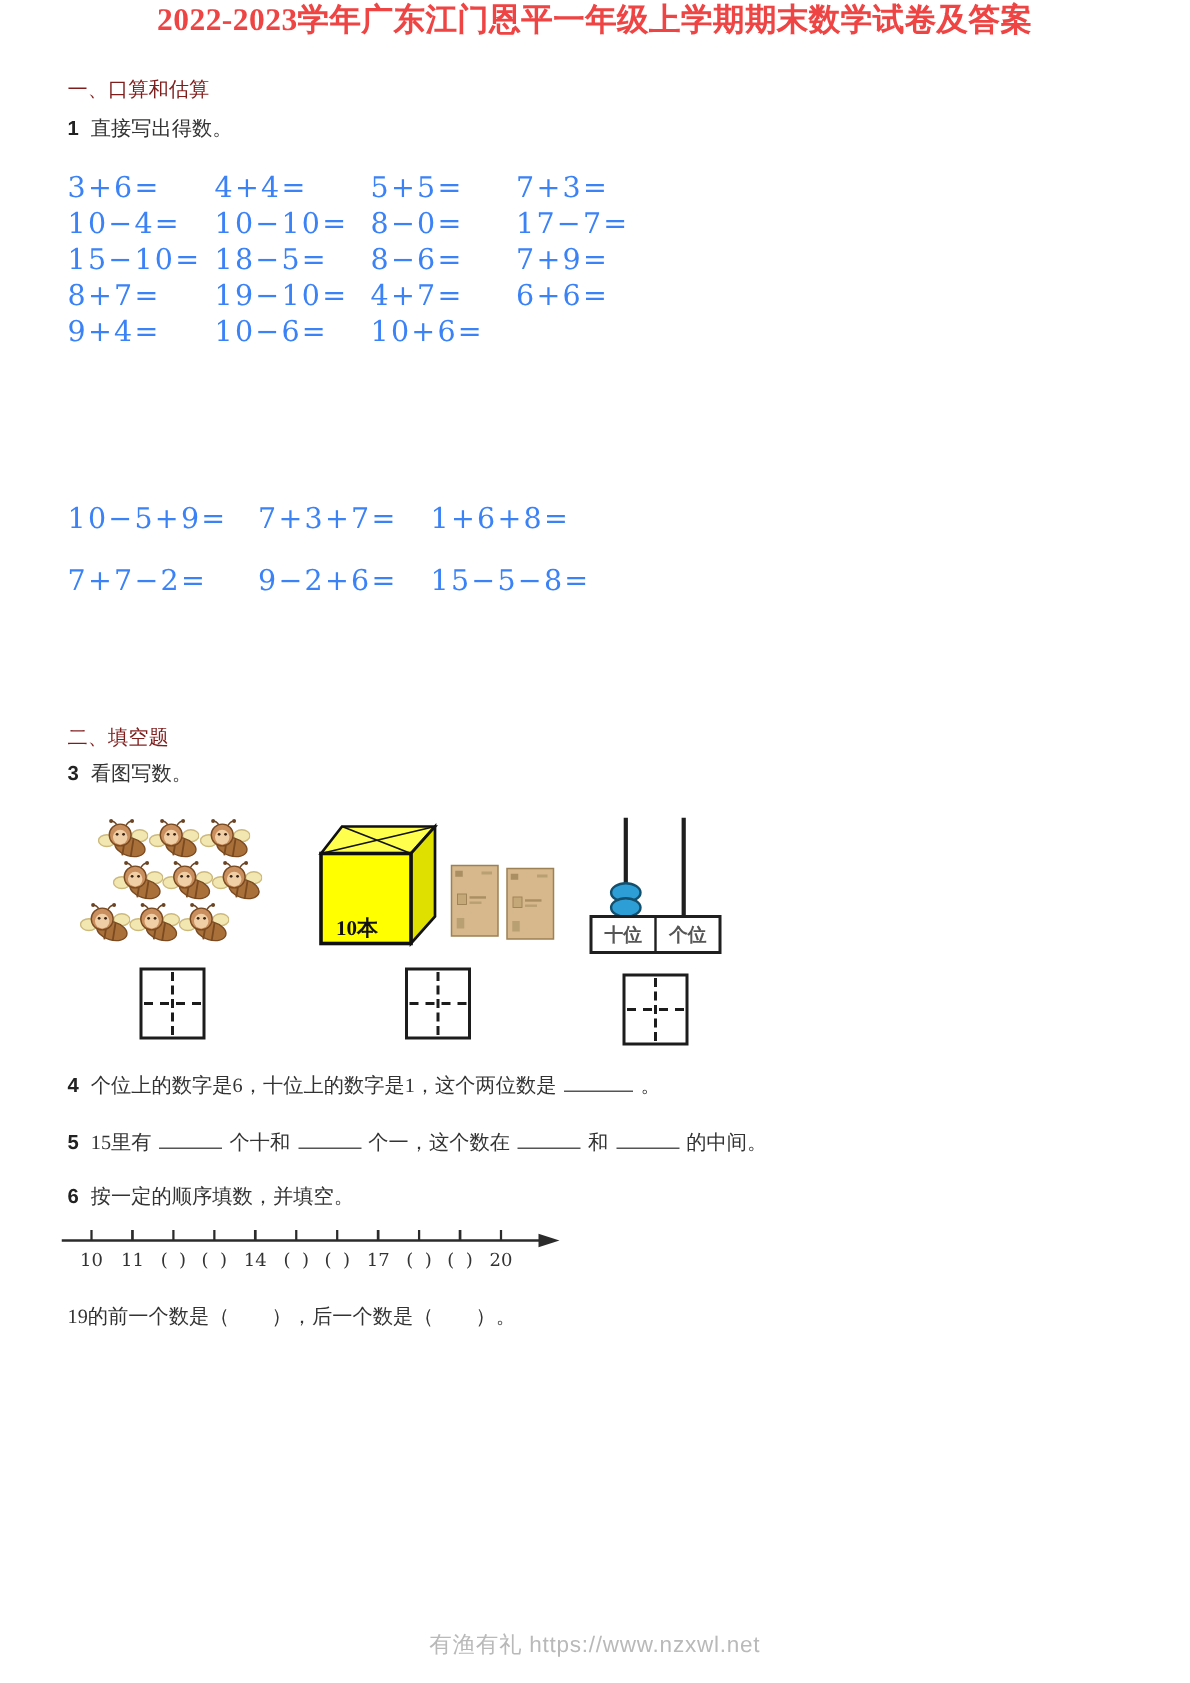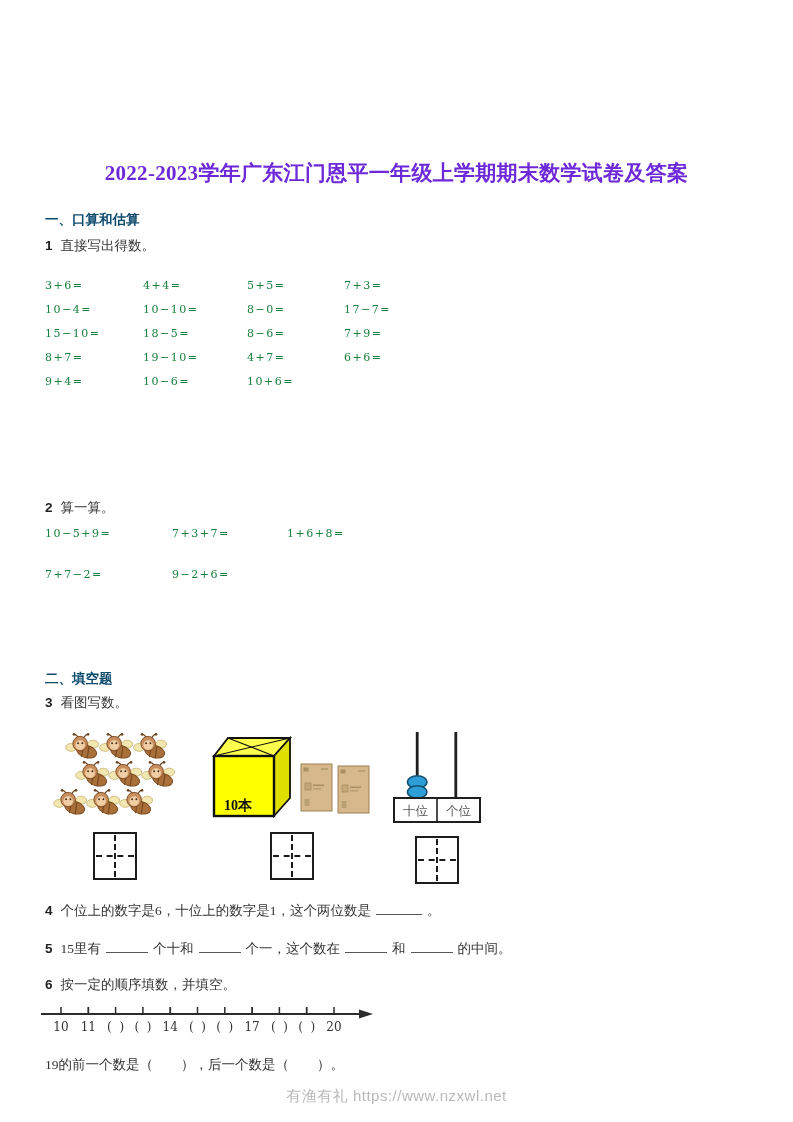--- a/index.html
+++ b/index.html
@@ -2,32 +2,32 @@
 <html><head>
 <meta charset="utf-8">
 <style>
   html,body{margin:0;padding:0;}
   body{
     width:793px;height:1122px;background:#ffffff;overflow:hidden;
     font-family:"Liberation Serif",serif;color:#333;position:relative;
   }
   .page{padding:0 45px;}
   .title{
-    margin:0;padding-top:160px;text-align:center;
-    font-size:21px;font-weight:bold;color:#6d28d9;line-height:1.3;
+    margin:0;text-align:center;
+    font-size:21px;font-weight:bold;color:#ef4444;line-height:1.3;
     letter-spacing:0.3px;
   }
   .sec-heading{
-    margin-top:24px;font-size:13.5px;font-weight:bold;color:#0c4a6e;
+    margin-top:24px;font-size:13.5px;font-weight:normal;color:#7f1d1d;
   }
   .sec-heading.s2{margin-top:88px;}
   .q-prompt{margin-top:8px;font-size:13.5px;color:#333;}
   .qnum{font-family:"Liberation Sans",sans-serif;font-weight:bold;font-size:13.5px;margin-right:8px;color:#222;}
   .math{
-    font-family:"DejaVu Serif",serif;font-size:11px;color:#15803d;letter-spacing:1.5px;
+    font-family:"DejaVu Serif",serif;font-size:19px;color:#3b82f6;letter-spacing:1.5px;
   }
   .q1-grid{
     display:grid;grid-template-columns:98px 104px 97px auto;
     row-gap:9px;margin-top:23px;line-height:15px;
   }
   .q2-block{margin-top:110px;}
   .q2-grid{
     display:grid;grid-template-columns:127px 115px auto;
     row-gap:26px;margin-top:9px;line-height:15px;
   }
@@ -120,29 +120,27 @@
     <span class="math">8+7=</span>
     <span class="math">19−10=</span>
     <span class="math">4+7=</span>
     <span class="math">6+6=</span>
     <span class="math">9+4=</span>
     <span class="math">10−6=</span>
     <span class="math">10+6=</span>
   </div>
 
   <div class="q2-block">
-    <div class="q-prompt">
-      <span class="qnum">2</span><span>算一算。</span>
-    </div>
     <div class="q2-grid">
       <span class="math">10−5+9=</span>
       <span class="math">7+3+7=</span>
       <span class="math">1+6+8=</span>
       <span class="math">7+7−2=</span>
       <span class="math">9−2+6=</span>
+      <span class="math">15−5−8=</span>
     </div>
   </div>
 
   <div class="sec-heading s2">二、填空题</div>
 
   <div class="q-prompt q3-prompt">
     <span class="qnum">3</span><span>看图写数。</span>
   </div>
 
   <div class="figures-row">
@@ -208,21 +206,21 @@
             <rect x="141" y="54.5" width="11" height="1.6" fill="#a98f61"></rect>
             <rect x="141" y="58" width="8" height="1.6" fill="#b9a072"></rect>
             <rect x="132.5" y="69" width="5" height="7" fill="#b9a072"></rect>
           </g>
         </svg>
       </div>
       <div class="tian"></div>
     </div>
 
     <div class="fig-group g-abacus">
-      <div class="fig-img" style="height:96px;">
+      <div class="fig-img" style="height:96px;font-weight:bold;">
         <svg width="92" height="92" viewBox="0 0 92 92">
           <rect x="24.8" y="0" width="2.8" height="66" fill="#1f1f1f"></rect>
           <rect x="63.4" y="0" width="2.8" height="66" fill="#1f1f1f"></rect>
           <ellipse cx="26.2" cy="50" rx="9.8" ry="6.2" fill="#2e9ed6" stroke="#14506e" stroke-width="1.6"></ellipse>
           <ellipse cx="26.2" cy="60" rx="9.8" ry="6.2" fill="#2e9ed6" stroke="#14506e" stroke-width="1.6"></ellipse>
           <rect x="3" y="66" width="86" height="24" fill="#ffffff" stroke="#1f1f1f" stroke-width="2"></rect>
           <line x1="46" y1="66" x2="46" y2="90" stroke="#1f1f1f" stroke-width="1.6"></line>
           <text x="24.5" y="82.5" font-size="12.5" fill="#555" text-anchor="middle">十位</text>
           <text x="67.5" y="82.5" font-size="12.5" fill="#555" text-anchor="middle">个位</text>
         </svg>

